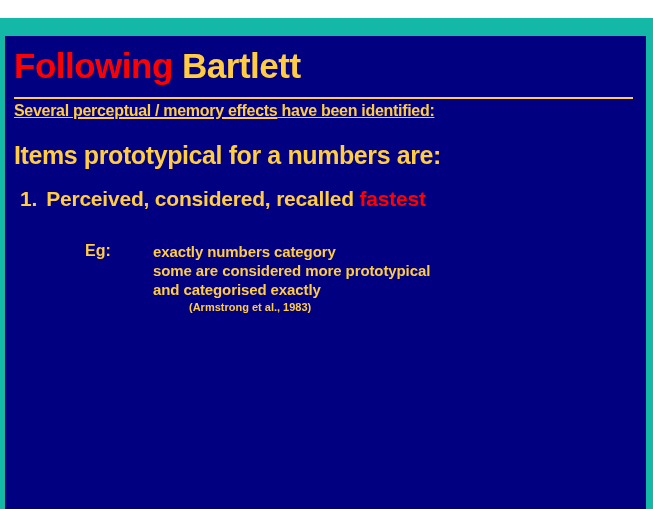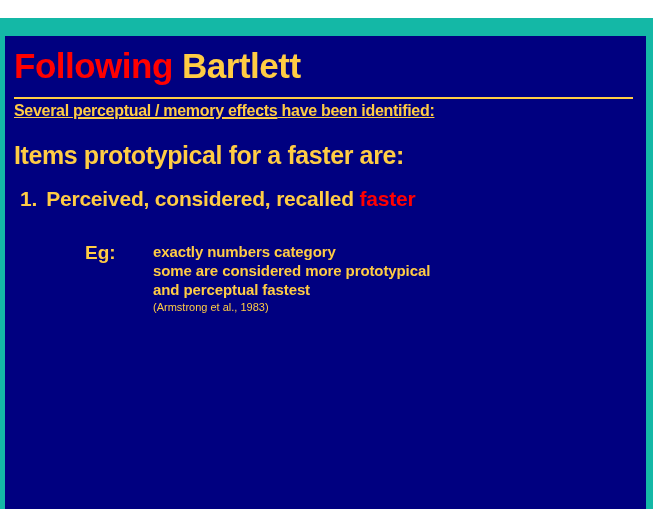--- a/index.html
+++ b/index.html
@@ -96,67 +96,68 @@
   #eg-block {
     position: absolute;
     left: 80px;
     top: 188px;
     width: 520px;
   }
   #eg-label {
     position: absolute;
     left: 0;
     top: 18px;
-    font-size: 19px;
+    font-size: 16px;
     font-weight: bold;
     color: #ffcc44;
     white-space: nowrap;
   }
   #eg-lines {
     position: absolute;
     left: 68px;
     top: 18px;
     width: 450px;
   }
   .eg-line {
     font-size: 15px;
     font-weight: bold;
     line-height: 19px;
     white-space: nowrap;
     letter-spacing: -0.1px;
   }
   #citation {
     font-size: 11px;
-    font-weight: normal;
+    font-weight: bold;
     color: #ffcc44;
     line-height: 15px;
     white-space: nowrap;
     margin-top: 1px;
+    margin-left: 36px;
   }
 </style>
 </head>
 <body>
 
 <div id="slide-frame">
   <div id="slide">
 
     <div class="title-line"><span class="t-red">Following </span><span class="t-gold">Bartlett</span></div>
 
     <div id="divider"></div>
 
     <div id="subtitle"><span>Several </span><span class="underlined">perceptual / memory effects</span><span> have been identified:</span></div>
 
-    <div id="heading2">Items prototypical for a faster are:</div>
+    <div id="heading2">Items prototypical for a numbers are:</div>
 
-    <div id="list-item-1"><span class="num">1.</span><span class="t-gold">Perceived, considered, recalled </span><span class="t-red">faster</span></div>
+    <div id="list-item-1"><span class="num">1.</span><span class="t-gold">Perceived, considered, recalled </span><span class="t-red">fastest</span></div>
 
     <div id="eg-block">
       <div id="eg-label">Eg:</div>
       <div id="eg-lines">
         <div class="eg-line t-gold">exactly numbers category</div>
         <div class="eg-line t-gold">some are considered more prototypical</div>
-        <div class="eg-line t-gold">and perceptual fastest</div>
+        <div class="eg-line t-gold">and categorised exactly</div>
         <div id="citation">(Armstrong et al., 1983)</div>
       </div>
     </div>
 
   </div>
 </div>
 
 </body></html>

